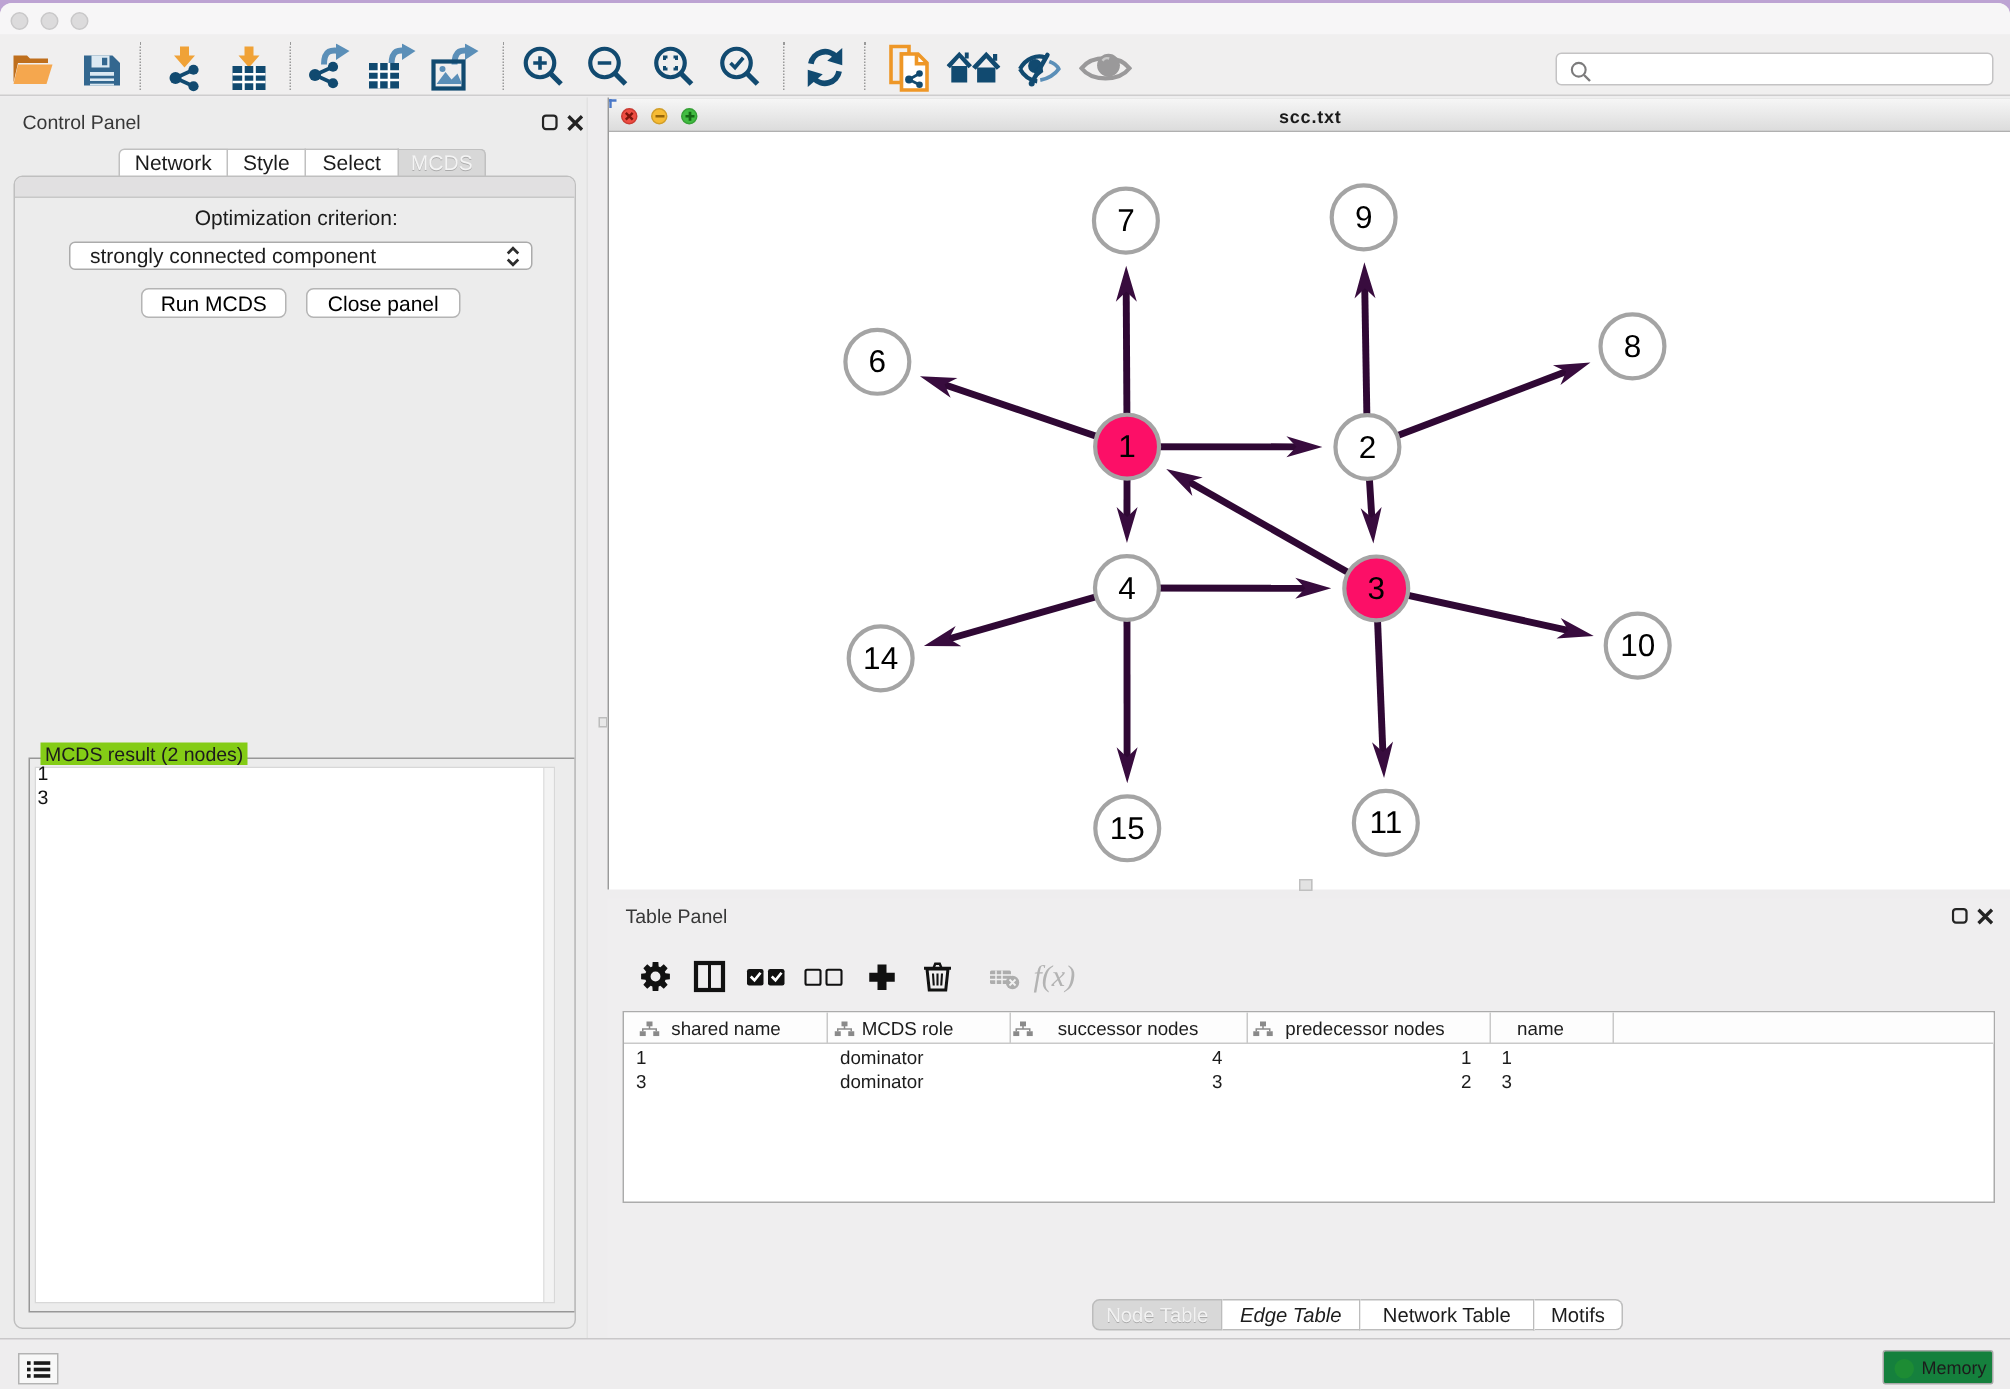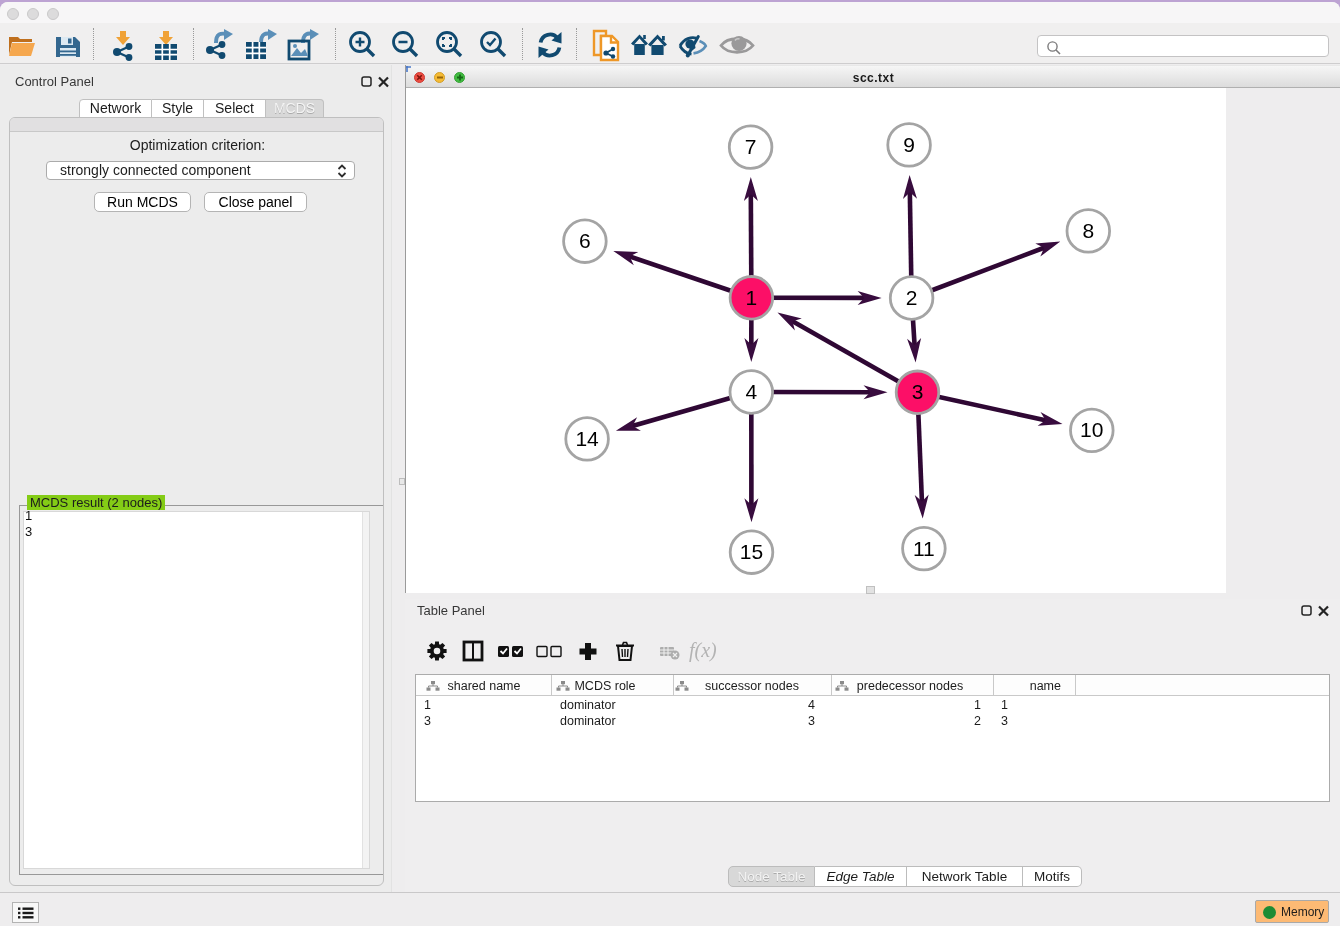--- a/index.html
+++ b/index.html
@@ -28,33 +28,33 @@
 #optlabel { left:0; top:19px; width:375px; text-align:center; font-size:14px; color:#1c1c1c; }
 #selbox { left:36px; top:43px; width:309px; height:19px; background:#fff; border:1px solid #ababab; border-radius:4px; font-size:14px; color:#1c1c1c; line-height:17px; padding-left:13px; }
 .btn { background:#fff; border:1px solid #b4b4b4; border-radius:5px; font-size:14px; color:#000000; text-align:center; height:20px; line-height:18px; }
 #mcdsfs { left:9px; top:387px; width:365px; height:370px; border:1px solid #989898; }
 #mcdswhite { left:13px; top:393px; width:347px; height:358px; background:#fff; border:1px solid #d8d8d8; }
 #mcdssb { left:352px; top:394px; width:7px; height:356px; background:#f3f3f3; border-left:1px solid #e2e2e2; }
 #mcdslegend { left:17px; top:377px; background:#84cc16; padding:0 3px; font-size:13px; color:#1c1c1c; }
 #mcdstext { left:15px; top:390px; font-size:13px; color:#111; line-height:15.5px; }
 
 
-#npanel { left:405px; top:63px; width:821px; height:528px; background:#fff; border-left:1px solid #9a9a9a; }
+#npanel { left:405px; top:63px; width:935px; height:528px; background:#fff; border-left:1px solid #9a9a9a; }
 #ntitle { left:0; top:0; width:935px; height:23px; background:linear-gradient(#f6f6f6,#dcdcdc); border-bottom:1px solid #b0b0b0; border-top:1px solid #e8e8e8; }
 .light { width:11px; height:11px; border-radius:50%; top:6px; }
 #ntitletext { width:935px; top:5px; text-align:center; font-size:12px; font-weight:bold; color:#1a1a1a; letter-spacing:0.5px; }
 
 #tpanel { left:405px; top:597px; width:935px; height:293px; background:#efeeef; }
 #ttable { left:10px; top:75px; width:915px; height:128px; background:#fff; border:1px solid #ababab; }
 .th { font-size:12.5px; color:#1c1c1c; top:4px; }
 .td { font-size:12.5px; color:#1c1c1c; }
 .btab { font-size:13.5px; color:#1c1c1c; background:#fff; border:1px solid #bcbcbc; text-align:center; height:21px; line-height:19px; }
 
 #statusbar { left:0; top:890px; width:1340px; height:36px; background:#eeedee; border-top:1px solid #c9c8c9; }
-#memorybtn { left:1255px; top:7px; width:74px; height:23px; background:#fdba74; border:1px solid #a9a9a9; font-size:12px; color:#1c1c1c; }
+#memorybtn { left:1255px; top:7px; width:74px; height:23px; background:#15803d; border:1px solid #a9a9a9; font-size:12px; color:#1c1c1c; }
 #listbtn { left:12px; top:9px; width:27px; height:21px; background:#f8f8f8; border:1px solid #b3b3b3; }
 .btab.tabsel { background:#d8d8d8; color:#f2f2f2; }
 #memorybtn { border-radius:2px; }
 </style>
 </head>
 <body>
 <div id="win">
   <div class="abs" id="titlebar">
     <div class="abs tl" style="left:7px; top:6px;"></div>
     <div class="abs tl" style="left:27px; top:6px;"></div>
@@ -352,21 +352,21 @@
       <div class="abs th" style="left:257px;width:158px;text-align:center;">successor nodes</div>
       <svg class="abs" style="left:419px;top:5px;" width="14" height="12" viewBox="0 0 14 12">
           <g fill="#8a8a8a">
             <rect x="5" y="1" width="4" height="3.2"></rect>
             <rect x="0.5" y="7.5" width="4" height="3.2"></rect>
             <rect x="9.5" y="7.5" width="4" height="3.2"></rect>
             <path d="M7 4 L7 6 M2.5 7.5 L2.5 6 L11.5 6 L11.5 7.5" stroke="#8a8a8a" fill="none"></path>
           </g>
         </svg>
       <div class="abs th" style="left:415px;width:158px;text-align:center;">predecessor nodes</div>
-      <div class="abs th" style="left:577px;width:68px;text-align:right;">name</div>
+      <div class="abs th" style="left:577px;width:68px;text-align:center;">name</div>
       <div class="abs td" style="left:8px;top:23px;">1</div>
       <div class="abs td" style="left:144px;top:23px;">dominator</div>
       <div class="abs td" style="left:286px;top:23px;width:113px;text-align:right;">4</div>
       <div class="abs td" style="left:450px;top:23px;width:115px;text-align:right;">1</div>
       <div class="abs td" style="left:585px;top:23px;">1</div>
       <div class="abs td" style="left:8px;top:39px;">3</div>
       <div class="abs td" style="left:144px;top:39px;">dominator</div>
       <div class="abs td" style="left:286px;top:39px;width:113px;text-align:right;">3</div>
       <div class="abs td" style="left:450px;top:39px;width:115px;text-align:right;">2</div>
       <div class="abs td" style="left:585px;top:39px;">3</div>

